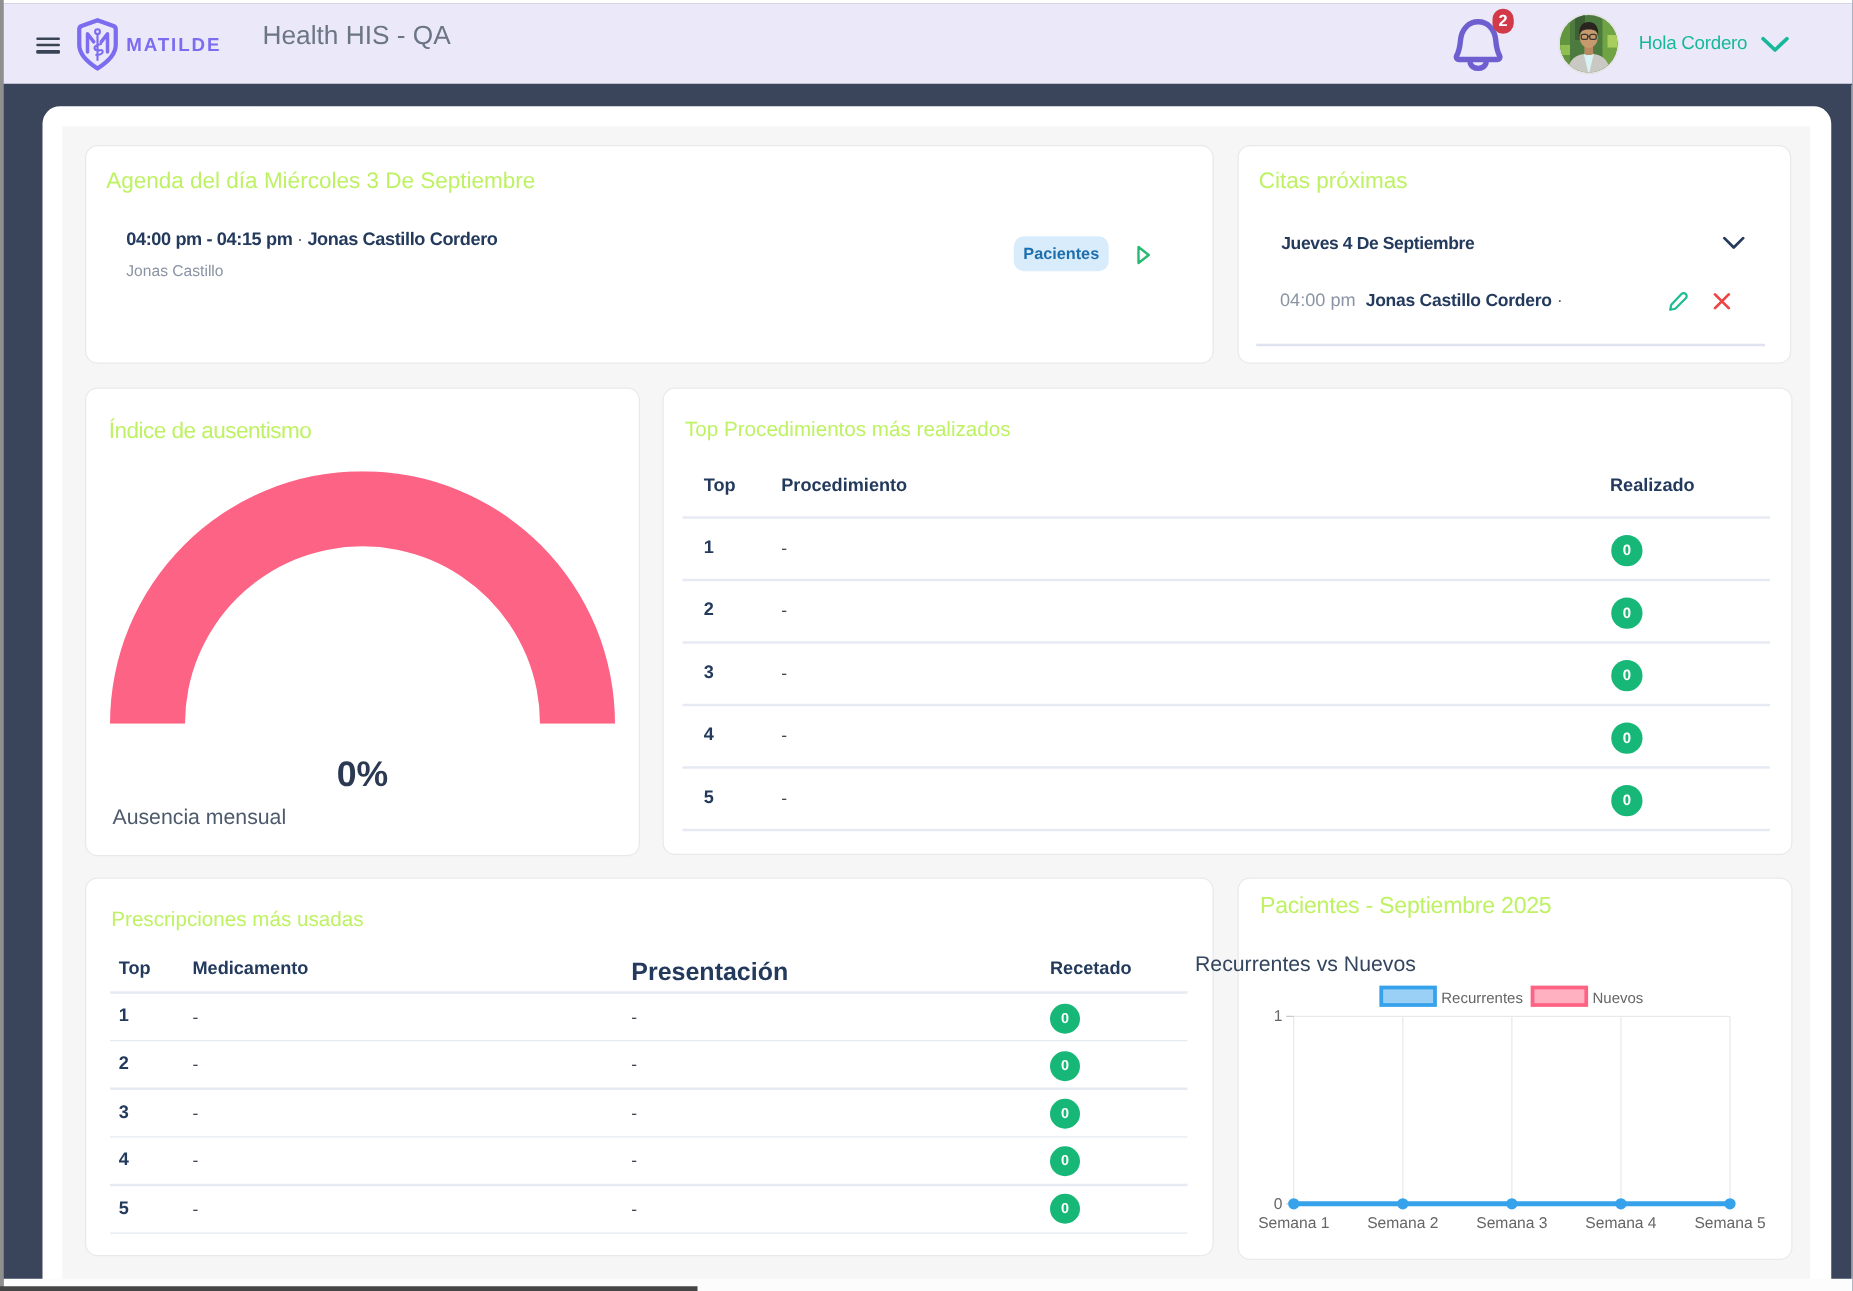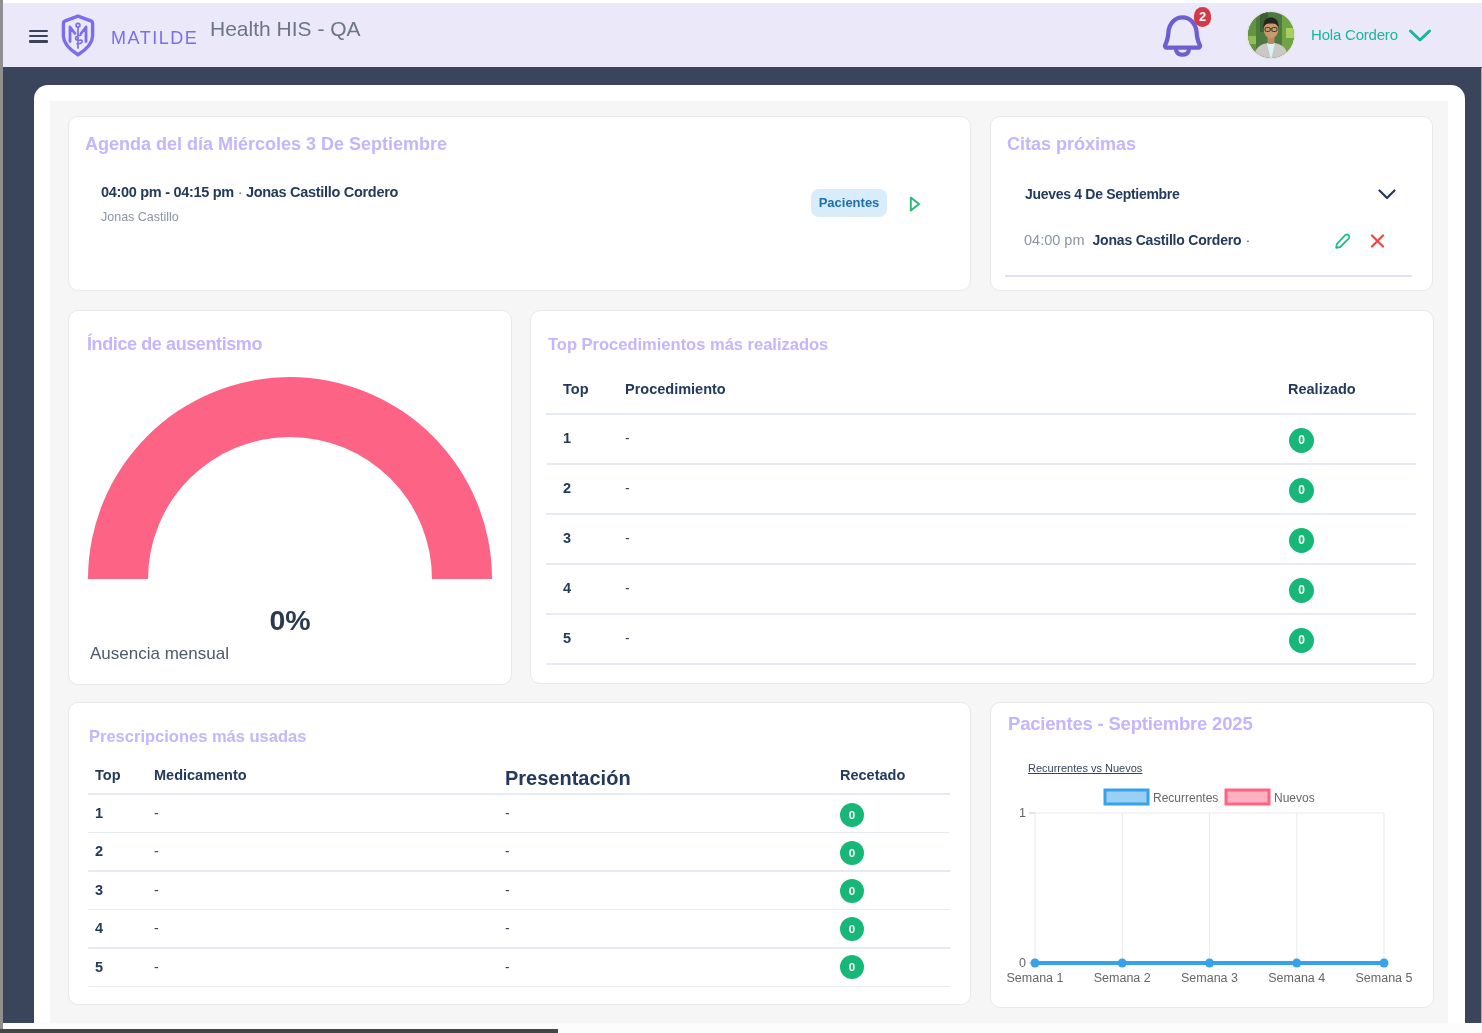--- a/index.html
+++ b/index.html
@@ -4,30 +4,30 @@
 <style>
 * { margin:0; padding:0; box-sizing:border-box; }
 html,body { width:1482px; height:1033px; overflow:hidden; }
 body { position:relative; background:#3a455c; font-family:"Liberation Sans", sans-serif; }
 .abs { position:absolute; }
 
 #topwhite { left:0; top:0; width:1482px; height:3px; background:#ffffff; }
 #topbar { left:0; top:3px; width:1482px; height:64px; background:#ebe9f9; }
 #burger { left:29px; top:29.5px; width:19px; height:13.2px; display:flex; flex-direction:column; justify-content:space-between; }
 #burger div { height:2.4px; background:#3a4456; border-radius:1px; }
-#logotext { left:101px; top:28px; font-size:18px; font-weight:normal; color:#7b6cf0; letter-spacing:1.5px;margin-left:10px; }
+#logotext { left:101px; top:28px; font-size:15px; font-weight:bold; color:#7b6cf0; letter-spacing:1.5px; }
 #apptitle { left:210px; top:17px; font-size:21px; color:#6b7585; }
 #bellbadge { left:1194px; top:7px; width:17px; height:20px; background:#d23a49; border-radius:9px;
   color:#fff; font-size:13px; font-weight:bold; text-align:center; line-height:20px; }
 #holatxt { left:1311px; top:26px; font-size:15px; letter-spacing:-0.2px; color:#17b89a; }
 
 #panel { left:34px; top:85px; width:1431px; height:948px; background:#ffffff; border-radius:14px 14px 0 0; }
 #inner { left:50px; top:101px; width:1398px; height:932px; background:#f6f6f7; }
 .card { position:absolute; background:#ffffff; border:1px solid #e9e9ec; border-radius:10px; }
-.ctitle { position:absolute; font-weight:bold; color:#c4b5fd; }
+.ctitle { position:absolute; font-weight:normal; color:#bef264; }
 
 #card-agenda  { left:68px;  top:116px; width:903px; height:175px; }
 #card-citas   { left:990px; top:116px; width:443px; height:175px; }
 #card-gauge   { left:68px;  top:310px; width:444px; height:375px; }
 #card-proc    { left:530px; top:310px; width:904px; height:374px; }
 #card-presc   { left:68px;  top:702px; width:903px; height:303px; }
 #card-pac     { left:990px; top:702px; width:444px; height:306px; }
 .bold-navy { font-weight:bold; color:#233a5c; }
 .gray { color:#8a94a4; }
 .divider { position:absolute; height:1.5px; background:#e6eaf2; }
@@ -181,21 +181,21 @@
 <div class="abs" style="left:505px; top:920px; font-size:14px; color:#3c4858;">-</div>
 <div class="abs" style="left:505px; top:959px; font-size:14px; color:#3c4858;">-</div>
 <div class="badge0" style="left:840px; top:803px; width:24px; height:24px; line-height:24px; font-size:11.5px;">0</div>
 <div class="badge0" style="left:840px; top:841px; width:24px; height:24px; line-height:24px; font-size:11.5px;">0</div>
 <div class="badge0" style="left:840px; top:879px; width:24px; height:24px; line-height:24px; font-size:11.5px;">0</div>
 <div class="badge0" style="left:840px; top:917px; width:24px; height:24px; line-height:24px; font-size:11.5px;">0</div>
 <div class="badge0" style="left:840px; top:955px; width:24px; height:24px; line-height:24px; font-size:11.5px;">0</div>
 
 <div class="card" id="card-pac"></div>
 <div class="abs ctitle" style="left:1008px; top:713px; font-size:18.5px; letter-spacing:-0.2px;">Pacientes - Septiembre 2025</div>
-<div class="abs" style="left:1028px; top:762px; font-size:11px; color:#33465e;text-decoration:underline;">Recurrentes vs Nuevos</div>
+<div class="abs" style="left:956px; top:762px; font-size:17px; color:#33465e;">Recurrentes vs Nuevos</div>
 <svg class="abs" style="left:990px; top:780px;" width="444" height="215" viewBox="0 0 444 215">
 
   <rect x="115" y="10" width="43" height="14" fill="#9ad0f5" stroke="#36a2eb" stroke-width="3"></rect>
   <text x="163" y="22" font-size="12" fill="#666666">Recurrentes</text>
   <rect x="236" y="10" width="43" height="14" fill="#ffb1c1" stroke="#ff6384" stroke-width="3"></rect>
   <text x="284" y="22" font-size="12" fill="#666666">Nuevos</text>
 
   <text x="36" y="37" font-size="12.5" fill="#666666" text-anchor="end">1</text>
   <text x="36" y="187" font-size="12.5" fill="#666666" text-anchor="end">0</text>
 

